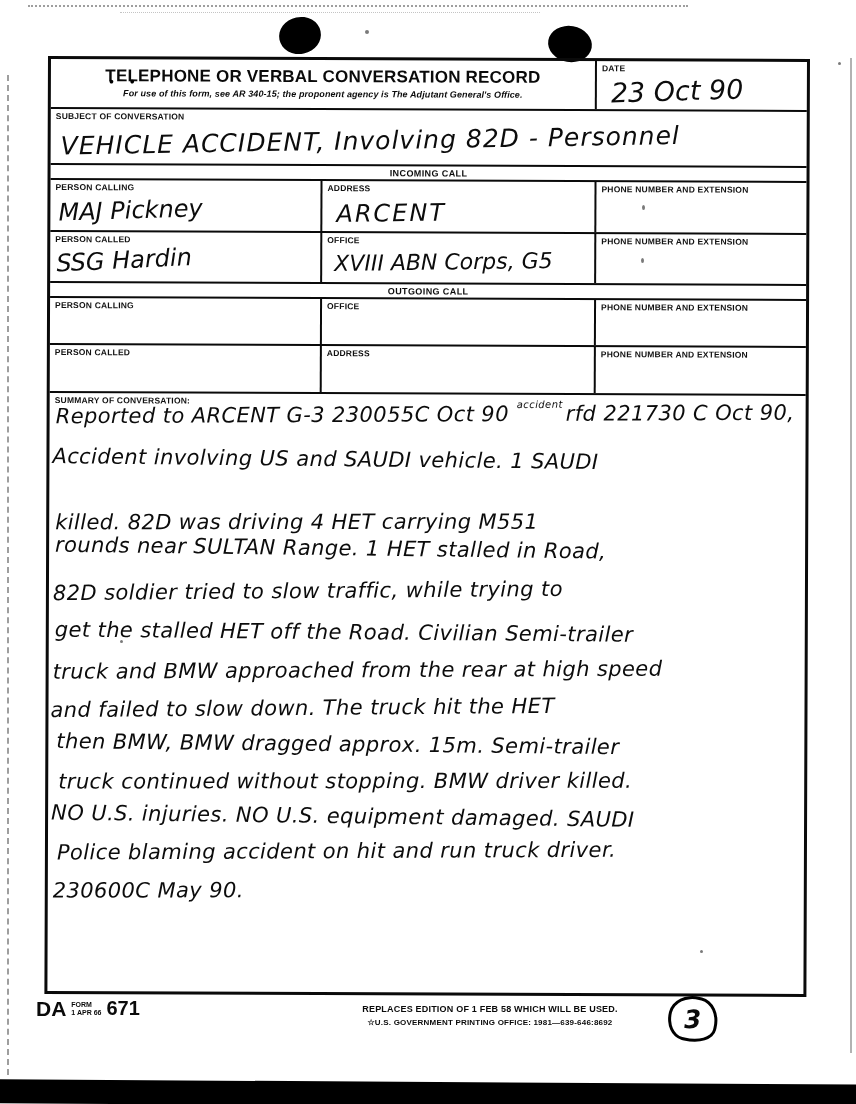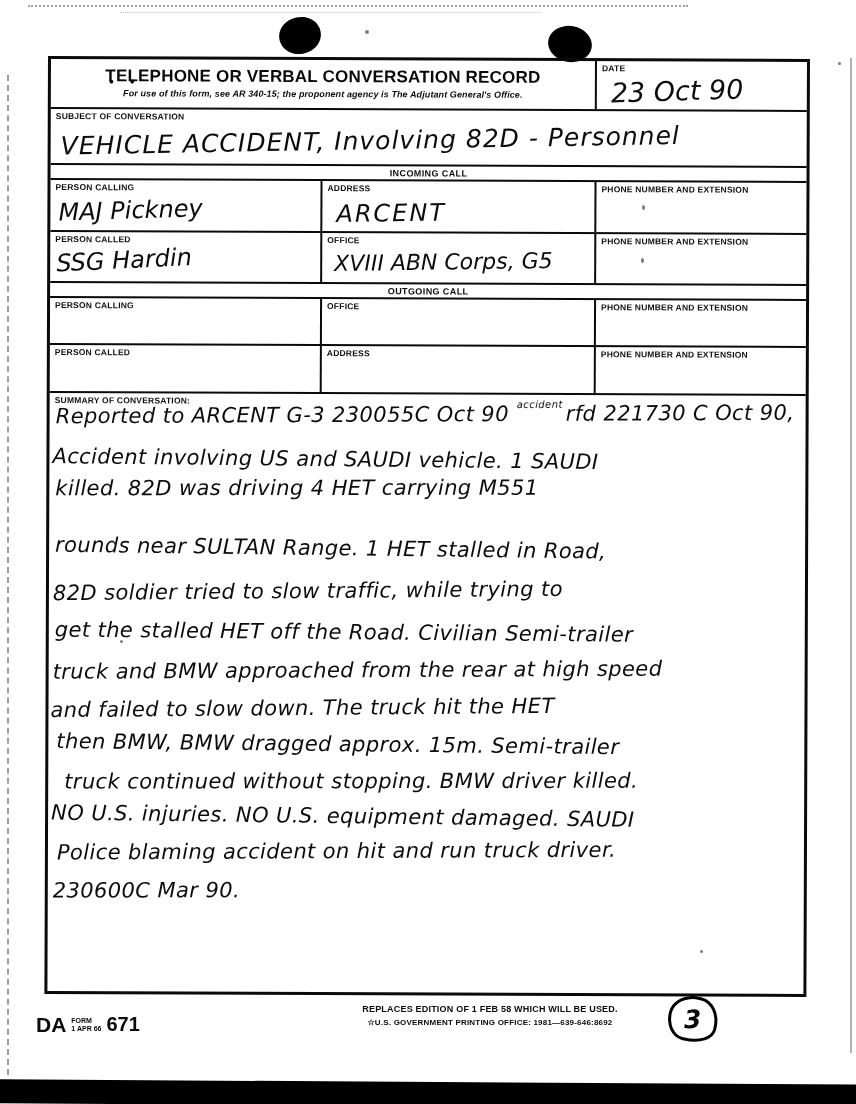--- a/index.html
+++ b/index.html
@@ -58,21 +58,21 @@
   .sum-area{position:absolute;left:0;top:0;right:0;bottom:0;}
   .sline{position:absolute;font-size:21px;letter-spacing:.4px;}
   .sline .anno{display:inline-block;font-size:10px;transform:translateY(-13px);
     margin:0 3px 0 8px;}
   .r1{transform:rotate(-0.5deg);} .r2{transform:rotate(0.4deg);}
   .r3{transform:rotate(-0.3deg);} .r4{transform:rotate(0.5deg);}
   .r5{transform:rotate(-0.7deg);} .r6{transform:rotate(0.3deg);}
 
   
   .footer{position:absolute;left:0;top:994px;width:856px;height:60px;}
-  .da-block{position:absolute;left:36px;top:20px;display:flex;align-items:flex-start;gap:5px;}
+  .da-block{position:absolute;left:36px;top:4px;display:flex;align-items:flex-start;gap:5px;}
   .da-word{font-weight:bold;font-size:21px;line-height:1;}
   .da-stack{display:flex;flex-direction:column;font-weight:bold;font-size:7px;
     line-height:1.2;margin-top:3px;}
   .da-num{font-weight:bold;font-size:20px;line-height:1;}
   .notes{position:absolute;left:345px;top:10px;width:290px;text-align:center;}
   .note1{font-weight:bold;font-size:9px;letter-spacing:.2px;}
   .note2{font-weight:bold;font-size:8px;margin-top:4px;letter-spacing:.2px;}
   .page-circle{position:absolute;left:668px;top:2px;width:44px;height:40px;
     border:3px solid #000;border-radius:55% 45% 60% 40% / 50% 60% 40% 55%;
     transform:rotate(14deg);display:flex;align-items:center;justify-content:center;}
@@ -174,31 +174,31 @@
       <div class="cell bl" style="left:544px;top:0;width:214px;height:46px;">
         <div class="label">PHONE NUMBER AND EXTENSION</div>
       </div>
     </div>
 
     <div class="row bt" style="top:332px;height:600px;">
       <div class="label">SUMMARY OF CONVERSATION:</div>
       <div class="sum-area">
         <div class="sline r1 hw" style="left:6px;top:8px;"><span>Reported to ARCENT G-3 230055C Oct 90</span><span class="anno">accident</span><span>rfd 221730 C Oct 90,</span></div>
         <div class="sline r2 hw" style="left:3px;top:53px;">Accident involving US and SAUDI vehicle. 1 SAUDI</div>
-        <div class="sline r3 hw" style="left:6px;top:82px;">killed. 82D was driving 4 HET carrying M551</div>
+        <div class="sline r3 hw" style="left:6px;top:116px;">killed. 82D was driving 4 HET carrying M551</div>
         <div class="sline r4 hw" style="left:6px;top:142px;">rounds near SULTAN Range. 1 HET stalled in Road,</div>
         <div class="sline r5 hw" style="left:4px;top:185px;">82D soldier tried to slow traffic, while trying to</div>
         <div class="sline r6 hw" style="left:6px;top:226px;">get the stalled HET off the Road. Civilian Semi-trailer</div>
         <div class="sline r1 hw" style="left:4px;top:264px;">truck and BMW approached from the rear at high speed</div>
         <div class="sline r5 hw" style="left:2px;top:302px;">and failed to slow down. The truck hit the HET</div>
         <div class="sline r2 hw" style="left:8px;top:338px;">then BMW, BMW dragged approx. 15m. Semi-trailer</div>
-        <div class="sline r3 hw" style="left:16px;top:375px;">truck continued without stopping. BMW driver killed.</div>
+        <div class="sline r3 hw" style="left:10px;top:375px;">truck continued without stopping. BMW driver killed.</div>
         <div class="sline r4 hw" style="left:3px;top:410px;">NO U.S. injuries. NO U.S. equipment damaged. SAUDI</div>
         <div class="sline r1 hw" style="left:9px;top:445px;">Police blaming accident on hit and run truck driver.</div>
-        <div class="sline r3 hw" style="left:5px;top:485px;">230600C Mar 90.</div>
+        <div class="sline r3 hw" style="left:5px;top:485px;">230600C May 90.</div>
       </div>
     </div>
   </div>
 
   <div class="footer">
     <div class="da-block">
       <span class="da-word">DA</span>
       <span class="da-stack">
         <span>FORM</span>
         <span>1 APR 66</span>

